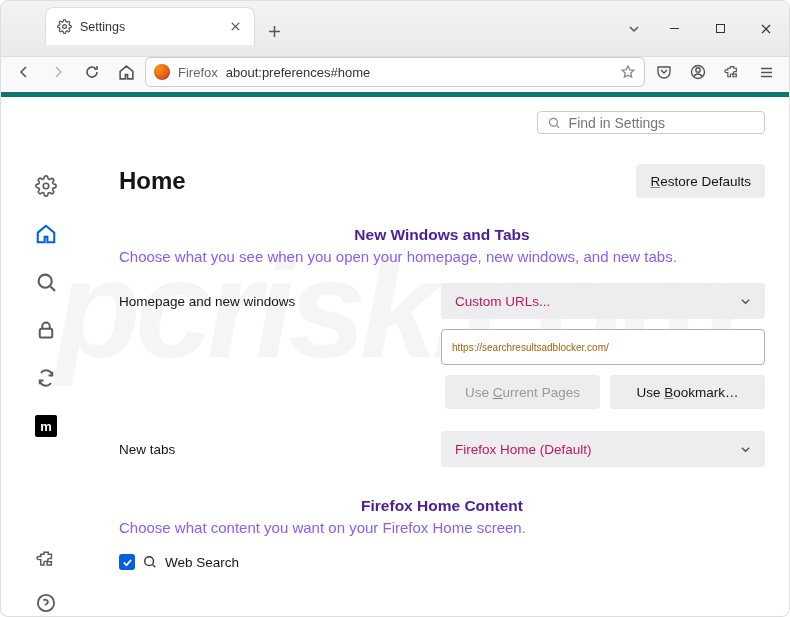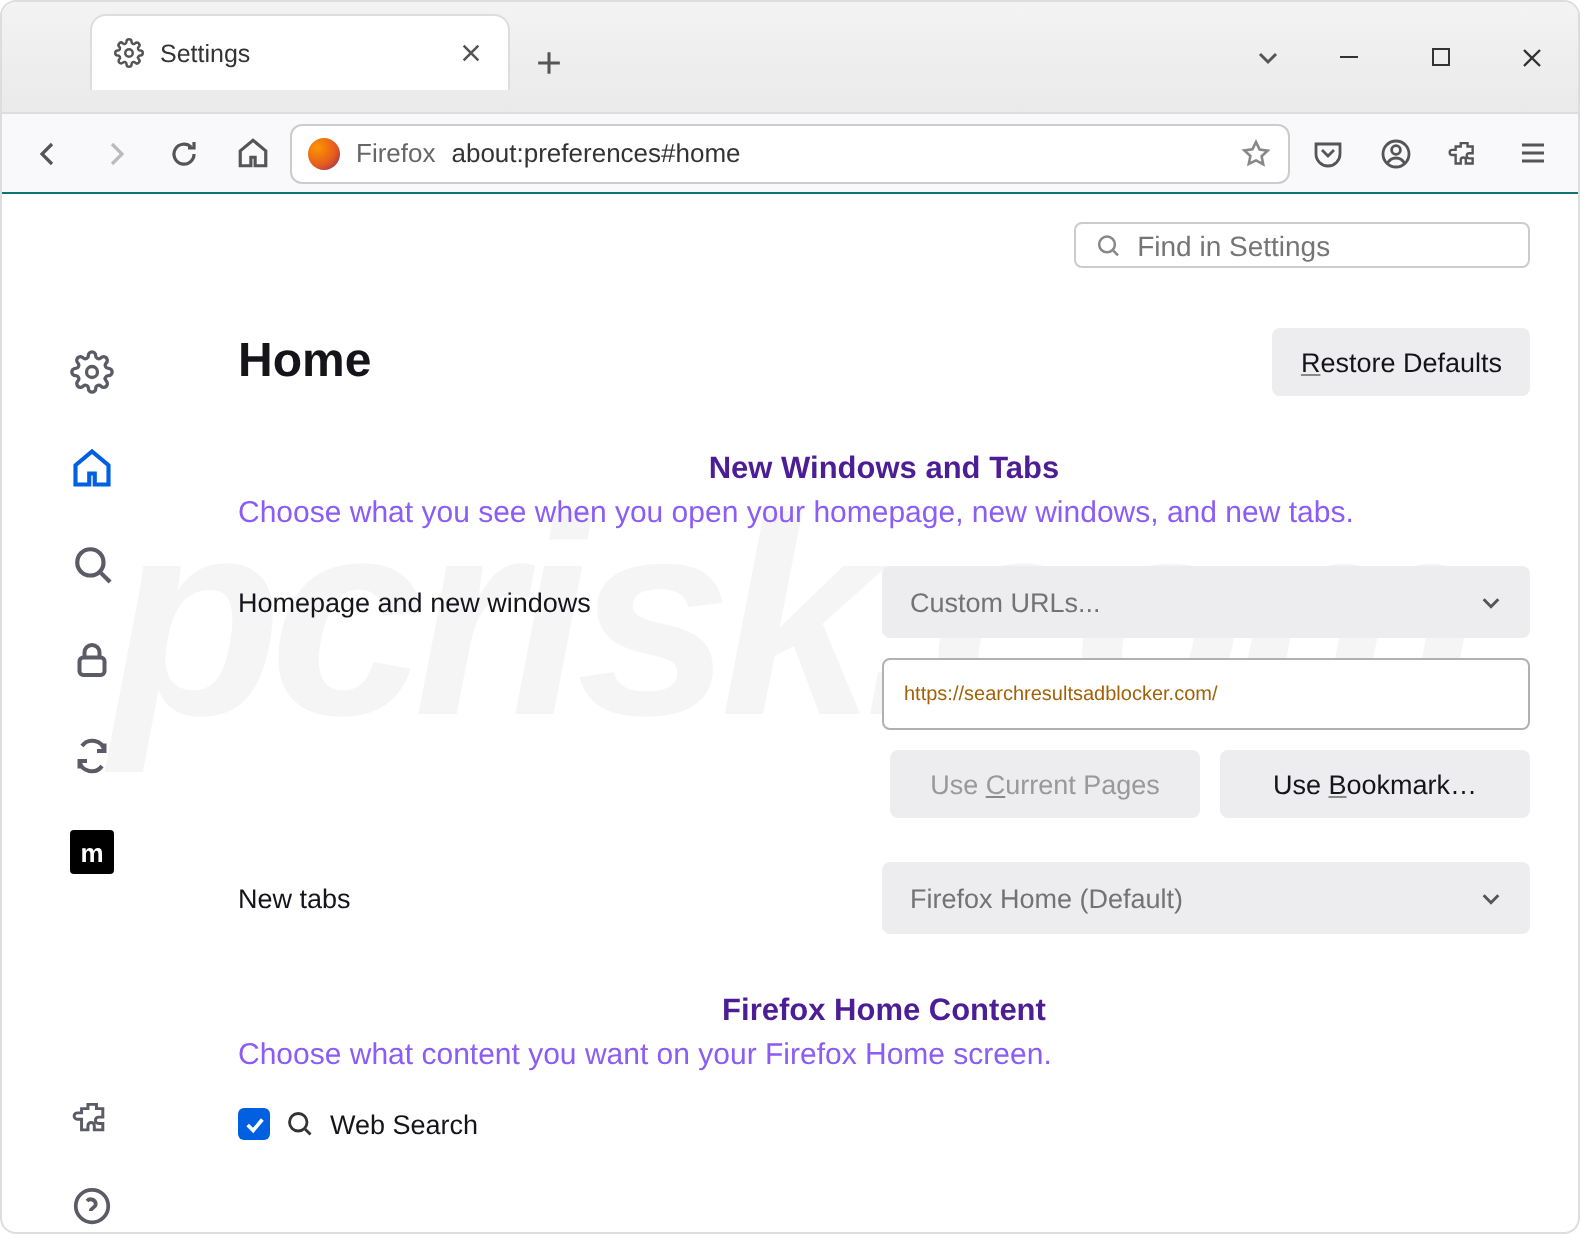--- a/index.html
+++ b/index.html
@@ -12,21 +12,21 @@
 .tab { display: flex; align-items: center; gap: 8px; background: #fff; border-radius: 8px 8px 0 0; padding: 0 10px; margin: 6px 0 0 44px; height: 38px; min-width: 210px; border: 1px solid #ddd; border-bottom: none; }
 .tab .ticon { width: 16px; height: 16px; display:flex; align-items:center; justify-content:center; }
 .tab .ttext { font-size: 12.5px; color: #333; flex:1; }
 .tab .tclose { width: 18px; height:18px; display:flex; align-items:center; justify-content:center; color:#555; border-radius:3px; }
 .newtab { width: 30px; display:flex; align-items:center; justify-content:center; margin:6px 0 0 4px; color:#555; }
 .spacer { flex:1; }
 .winbtns { display:flex; align-items:center; }
 .winbtns .wb { width: 46px; height:44px; display:flex; align-items:center; justify-content:center; color:#333; }
 .dropbtn { width: 34px; display:flex; align-items:center; justify-content:center; color:#555; }
 
-.toolbar { height: 40px; display:flex; align-items:center; gap:4px; padding: 0 8px; background:#f9f9fb; border-bottom:1px solid #0f766e; }
+.toolbar { height: 40px; display:flex; gap:4px; padding: 0 8px; background:#f9f9fb; border-bottom:5px solid #0f766e; }
 .tbtn { width:30px; height:30px; display:flex; align-items:center; justify-content:center; color:#555; border-radius:4px; }
 .tbtn.disabled { color:#bbb; }
 .urlbar { flex:1; height:30px; border:1px solid #ccc; border-radius:6px; display:flex; align-items:center; background:#fff; padding:0 8px; gap:8px; }
 .fxicon { width:16px; height:16px; background: radial-gradient(circle at 30% 30%, #ff9500, #e25821 60%, #731d7a); border-radius:50%; position:relative; }
 .fxlabel { font-size:13px; color:#666; }
 .urltext { font-size:13px; color:#333; }
 .star { margin-left:auto; color:#888; }
 
 .content { position:relative; display:flex; height: calc(617px - 44px - 40px); z-index:1; }
 .sidebar { width: 90px; display:flex; flex-direction:column; align-items:center; padding-top:78px; gap:26px; }
@@ -44,21 +44,21 @@
 h1 { font-size:24px; font-weight:700; color:#15141a; }
 .btn { height:34px; padding:0 14px; background:#ededf0; border:none; border-radius:4px; font-size:13.5px; color:#15141a; cursor:pointer; display:flex; align-items:center; justify-content:center; }
 .btn.disabled { color:#999; }
 .btn .ul { text-decoration: underline; text-decoration-color:#888; }
 
 h2 { font-size:15.5px; font-weight:600; color:#4c1d95; margin-bottom:4px;text-align:center; }
 .desc { font-size:15px; color:#8b5cf6; margin-bottom:18px; }
 
 .formrow { display:flex; align-items:center; gap:12px; margin-bottom:10px; }
 .formrow .flabel { font-size:13.5px; color:#15141a; width:310px; }
-.select { flex:1; height:36px; background:#ededf0; border-radius:4px; display:flex; align-items:center; padding:0 14px; font-size:13.5px; color:#737373; justify-content:space-between; }
+.select { flex:1; height:36px; background:#ededf0; border-radius:4px; display:flex; align-items:center; padding:0 14px; font-size:13.5px; color:#be185d; justify-content:space-between; }
 .textinput { flex:1; height:36px; border:1px solid #b1b1b3; border-radius:4px; padding:0 10px; font-size:10px; color:#a16207; }
 .btnrow { display:flex; gap:10px; margin-left:326px; }
 .btnrow .btn { flex:1; }
 
 .chkline { display:flex; align-items:center; gap:8px; font-size:13.5px; color:#15141a; margin-top:10px; }
 .chk { width:16px; height:16px; background:#0060df; border-radius:3px; display:flex; align-items:center; justify-content:center; color:#fff; }
 
 svg { display:block; }
 </style>
 </head>

